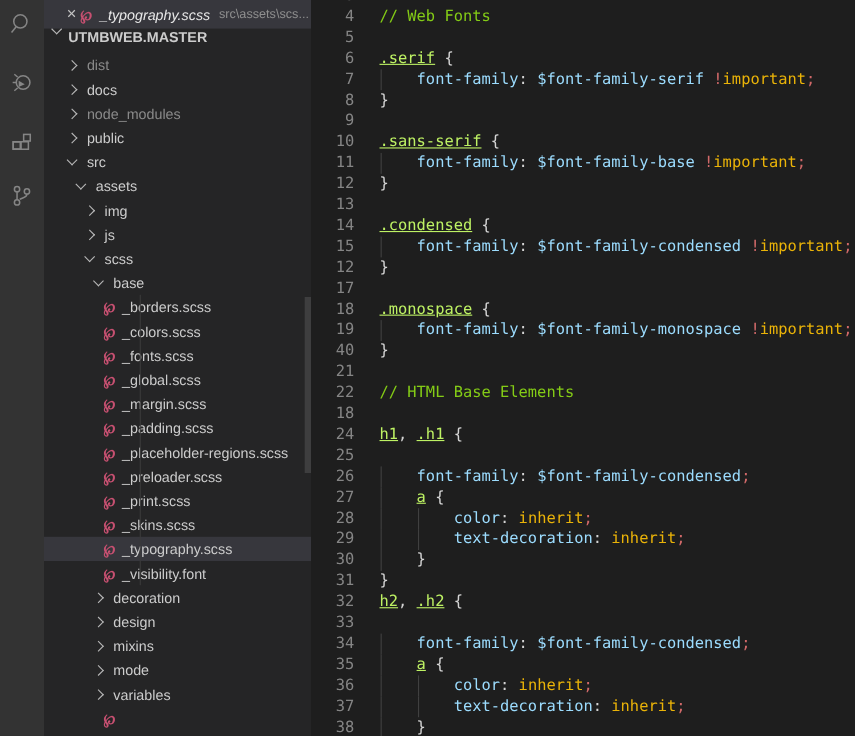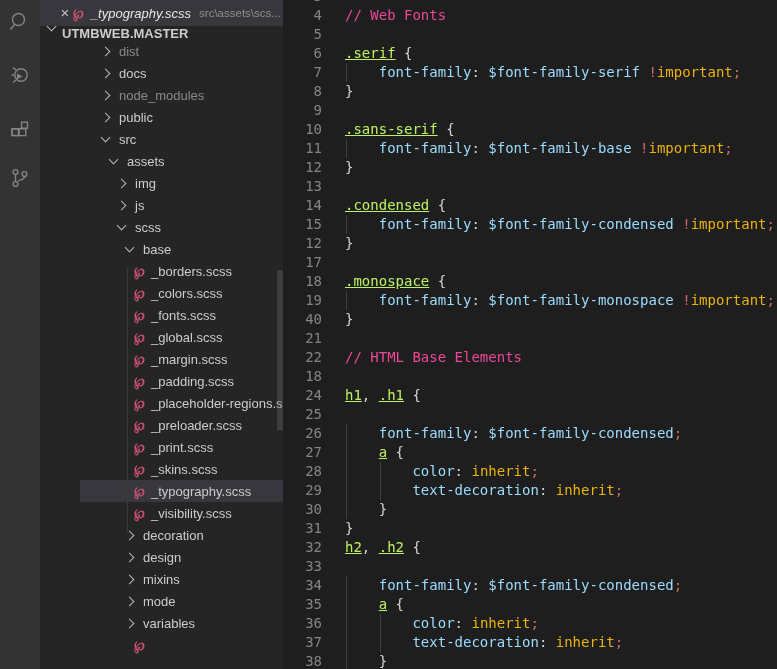--- a/index.html
+++ b/index.html
@@ -17,42 +17,42 @@
       display:flex;align-items:center;font-size:13px;color:#e8e8e8;cursor:pointer;}
   #open-editor-row .close{width:16px;margin-left:17px;color:#c5c5c5;font-size:15px;line-height:14px;text-align:center;}
   .scssic{color:#c75071;font-family:"DejaVu Serif",serif;font-size:13px;font-weight:bold;margin-right:5px;}
   #open-editor-row .fname{font-style:italic;margin-left:2px;white-space:nowrap;}
   #open-editor-row .fpath{color:#8f8f8f;font-size:11.5px;margin-left:8px;white-space:nowrap;overflow:hidden;}
 
   #root-row{position:absolute;left:0;top:26px;width:243px;height:22px;display:flex;align-items:flex-start;
       color:#cccccc;font-size:13px;font-weight:bold;cursor:pointer;}
   #root-row .tw{margin-left:8px;margin-right:7px;}
 
-  #file-tree{position:absolute;left:0;top:40px;width:243px;margin-left:40px;}
+  #file-tree{position:absolute;left:0;top:48px;width:243px;}
   .trow{height:22px;display:flex;align-items:center;font-size:13px;color:#cccccc;cursor:pointer;white-space:nowrap;}
   .trow.sel{background:#37373d;}
   .ind{display:inline-block;height:1px;flex:none;}
   .tw{display:inline-block;width:6px;height:6px;border-right:1.3px solid #b8b8b8;border-bottom:1.3px solid #b8b8b8;flex:none;}
   .tw.rt{transform:rotate(-45deg);margin-right:9px;}
   .tw.dn{transform:rotate(45deg);margin-right:9px;margin-top:-3px;}
   .trow .scssic{width:11px;flex:none;}
   .lbl{margin-left:1px;}
   .lbl.dim{color:#8a8a8a;}
   #tree-guide{position:absolute;left:87px;top:268px;width:0;height:264px;border-left:1px solid #3b3b3b;pointer-events:none;}
   #sidebar-scrollbar{position:absolute;right:0;top:270px;width:6px;height:160px;background:rgba(121,121,121,.30);}
 
   
   #editor{position:absolute;left:283px;top:0;width:494px;height:669px;background:#1e1e1e;overflow:hidden;}
   #code-lines{margin-top:-13px;font-family:"DejaVu Sans Mono","Liberation Mono",monospace;font-size:14px;}
   .cline{height:19px;line-height:19px;white-space:pre;display:flex;}
   .gut{display:inline-block;width:62px;flex:none;text-align:right;box-sizing:border-box;padding-right:23px;
        color:#858585;user-select:none;}
   .ctext{position:relative;display:inline-block;}
   .guide{position:absolute;top:0;height:19px;width:0;border-left:1px solid #404040;}
-  .tk-c{color:#ec4899;} .tk-s{color:#bef264;text-decoration:underline;} .tk-p{color:#d4d4d4;} .tk-n{color:#9cdcfe;}
+  .tk-c{color:#84cc16;} .tk-s{color:#bef264;text-decoration:underline;} .tk-p{color:#d4d4d4;} .tk-n{color:#9cdcfe;}
   .tk-v{color:#9cdcfe;} .tk-b{color:#d16969;} .tk-k{color:#eab308;text-align:right;} .tk-a{color:#c586c0;}
   .tk-m{color:#d16969;} .tk-w{color:#d4d4d4;}
 </style>
 </head>
 <body>
 
 <div id="frame">
 
   <div id="activitybar">
     <div class="act-icon" style="top:9px">
@@ -208,21 +208,21 @@
           <span class="lbl">_skins.scss</span>
         </div>
         <div class="trow sel">
           <span class="ind" style="width: 54px;"></span>
           <span class="scssic">℘</span>
           <span class="lbl">_typography.scss</span>
         </div>
         <div class="trow">
           <span class="ind" style="width: 54px;"></span>
           <span class="scssic">℘</span>
-          <span class="lbl">_visibility.scss</span>
+          <span class="lbl">_visibility.font</span>
         </div>
         <div class="trow">
           <span class="ind" style="width: 46px;"></span>
           <span class="tw rt"></span>
           <span class="lbl">decoration</span>
         </div>
         <div class="trow">
           <span class="ind" style="width: 46px;"></span>
           <span class="tw rt"></span>
           <span class="lbl">design</span>

